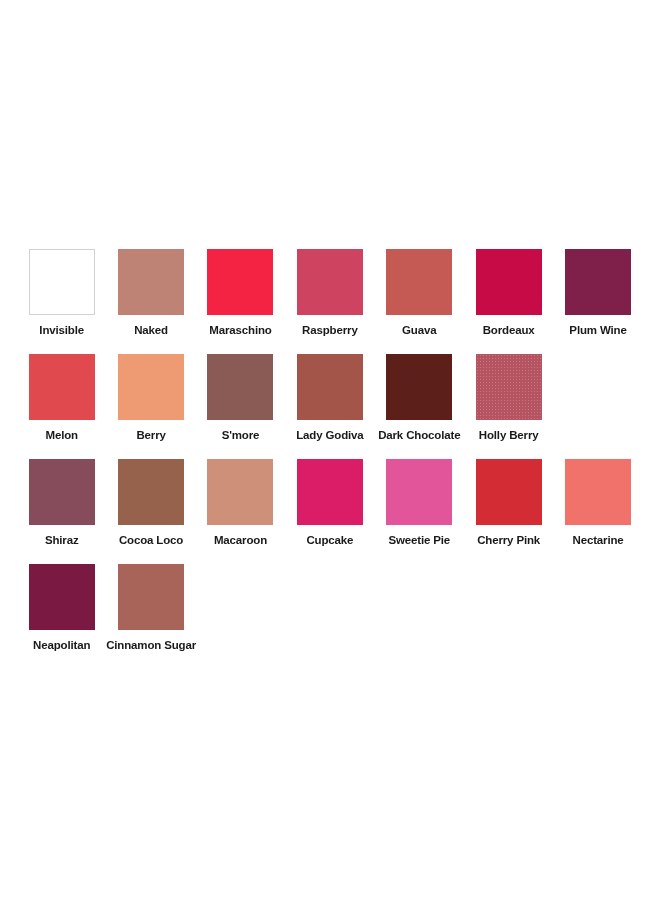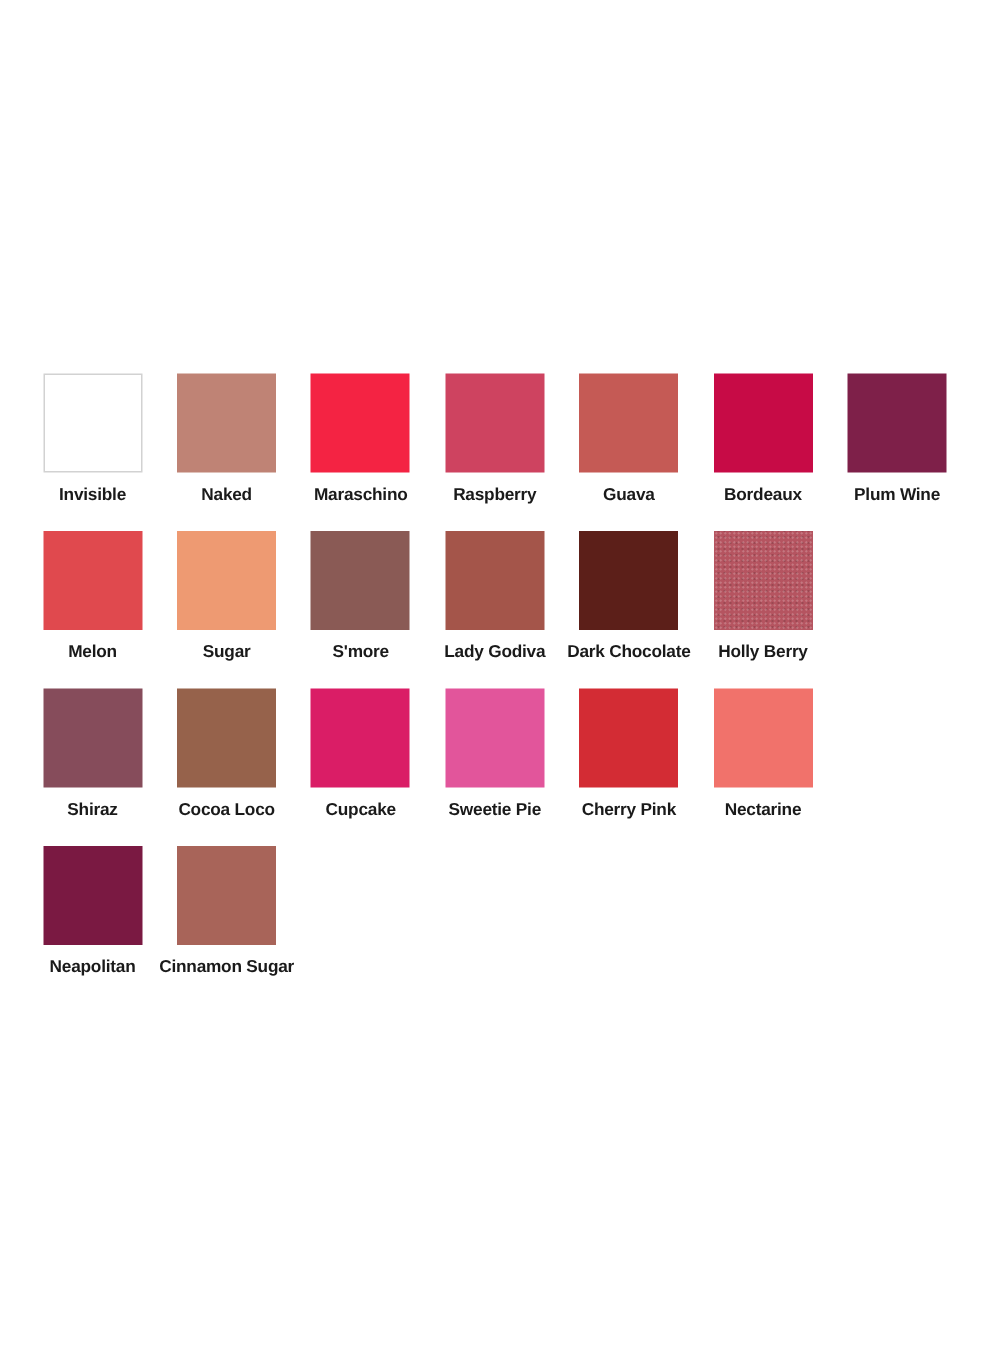--- a/index.html
+++ b/index.html
@@ -112,21 +112,21 @@
           <div class="label">Plum Wine</div>
         </div>
       </div>
       <div class="row">
         <div class="cell">
           <div class="swatch" title="Melon" style="background-color: rgb(224, 73, 78);"></div>
           <div class="label">Melon</div>
         </div>
         <div class="cell">
           <div class="swatch" title="Ballet" style="background-color: rgb(238, 154, 114);"></div>
-          <div class="label">Sugar</div>
+          <div class="label">Berry</div>
         </div>
         <div class="cell">
           <div class="swatch" title="S'more" style="background-color: rgb(138, 90, 85);"></div>
           <div class="label">S'more</div>
         </div>
         <div class="cell">
           <div class="swatch" title="Lady Godiva" style="background-color: rgb(164, 85, 74);"></div>
           <div class="label">Lady Godiva</div>
         </div>
         <div class="cell">
@@ -139,20 +139,24 @@
         </div>
       </div>
       <div class="row">
         <div class="cell">
           <div class="swatch" title="Shiraz" style="background-color: rgb(134, 76, 91);"></div>
           <div class="label">Shiraz</div>
         </div>
         <div class="cell">
           <div class="swatch" title="Cocoa Loco" style="background-color: rgb(150, 98, 75);"></div>
           <div class="label">Cocoa Loco</div>
+        </div>
+        <div class="cell">
+          <div class="swatch" title="Macaroon" style="background-color: rgb(206, 144, 121);"></div>
+          <div class="label">Macaroon</div>
         </div>
         <div class="cell">
           <div class="swatch" title="Cupcake" style="background-color: rgb(218, 29, 102);"></div>
           <div class="label">Cupcake</div>
         </div>
         <div class="cell">
           <div class="swatch" title="Sweetie Pie" style="background-color: rgb(226, 85, 155);"></div>
           <div class="label">Sweetie Pie</div>
         </div>
         <div class="cell">

